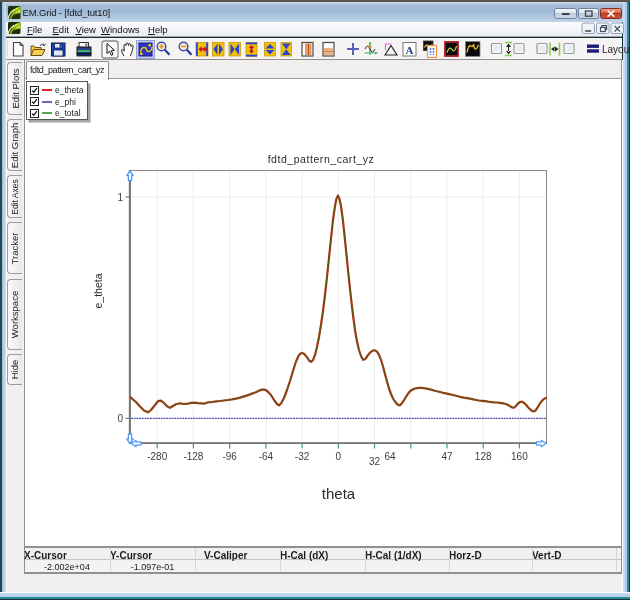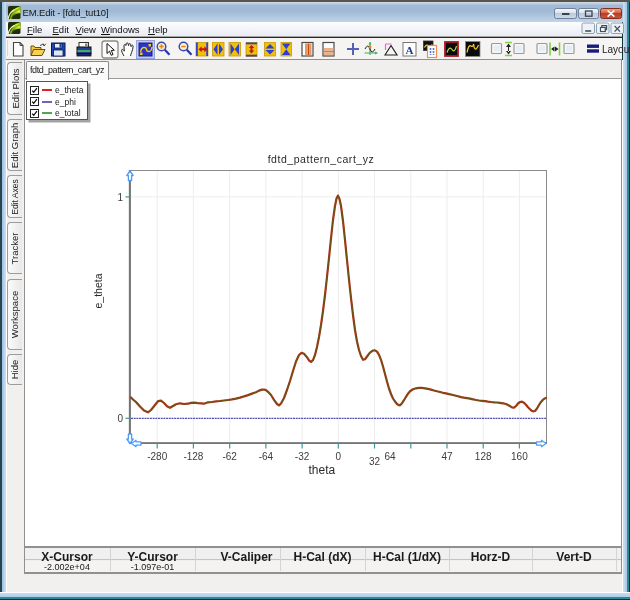--- a/index.html
+++ b/index.html
@@ -42,21 +42,21 @@
 
 #client { left:24px; top:59.7px; width:597.5px; height:514.3px; border-left:1px solid #909090; border-right:1px solid #909090; background:#f0efee; }
 #tabbarline { left:24px; top:77.5px; width:597.5px; height:1px; background:#9a9a9a; }
 #mditab { left:25.5px; top:60.5px; width:83px; height:19px; background:#fafafa; border:1px solid #8a8a8a; border-bottom:none; border-radius:2px 2px 0 0; z-index:5; font-size:9px; letter-spacing:-0.4px; color:#222; text-align:center; padding-top:3px; }
 #plotwhite { left:25px; top:78.5px; width:596px; height:467.5px; background:#ffffff; }
 #whitebottomline { left:24px; top:546px; width:597.5px; height:1.5px; background:#909090; }
 
 #tblhead { left:25px; top:547.5px; width:596px; height:12px; background:#f0f0f0; border-bottom:1px solid #c4c4c4; }
 #tblrow { left:25px; top:560.5px; width:596px; height:11px; background:#f4f3f2; }
 #tblbottom { left:24px; top:572px; width:597.5px; height:1.5px; background:#909090; }
-.th { position:absolute; top:549.5px; font-size:12px; font-weight:bold; color:#1a1a1a; text-align:center; }
+.th { position:absolute; top:549.5px; font-size:10px; font-weight:bold; color:#1a1a1a; text-align:left; }
 .td { position:absolute; top:562px; font-size:9px; color:#1a1a1a; text-align:center; }
 .csep { position:absolute; top:548px; width:1px; height:23px; background:#d4d4d4; }
 
 #legend { left:26px; top:81px; width:62px; height:38.5px; background:#fff; border:1px solid #555; box-shadow:2.5px 2.5px 0 rgba(90,90,90,0.55); z-index:6; }
 .lrow { position:absolute; left:3px; height:11px; display:flex; align-items:center; }
 .lcheck { width:9px; height:9px; border:1.2px solid #222; background:#fff; position:relative; }
 .lline { width:10px; height:2px; margin-left:3px; }
 .ltext { font-size:8.5px; color:#222; margin-left:3px; }
 svg { position:absolute; left:0; top:0; }
 .ticklabel { position:absolute; font-size:10px; color:#3d3d3d; text-align:center; }
@@ -67,21 +67,21 @@
   <div id="topdark" class="abs"></div>
   <div id="titlebar" class="abs"></div>
   <div id="lborder1" class="abs"></div>
   <div id="lborder2" class="abs"></div>
   <div id="rborder1" class="abs"></div>
   <div id="rborder2" class="abs"></div>
   <div id="rborder3" class="abs"></div>
   <div id="bborder1" class="abs"></div>
   <div id="bborder2" class="abs"></div>
   <div id="bborder3" class="abs"></div>
-  <div id="title" class="abs">EM.Edit - [fdtd_tut10]</div>
+  <div id="title" class="abs">EM.Grid - [fdtd_tut10]</div>
   <div id="btnmin" class="abs capbtn"></div>
   <div id="btnmax" class="abs capbtn"></div>
   <div id="btnclose" class="abs capbtn"></div>
   <div id="menubar" class="abs"></div>
   <span class="menuitem" style="left:27px"><u>F</u>ile</span>
   <span class="menuitem" style="left:52.5px"><u>E</u>dit</span>
   <span class="menuitem" style="left:75.5px"><u>V</u>iew</span>
   <span class="menuitem" style="left:101px"><u>W</u>indows</span>
   <span class="menuitem" style="left:148px"><u>H</u>elp</span>
   <div id="toolbar" class="abs"></div>
@@ -161,26 +161,26 @@
 
     <g stroke="#4f9dfa" stroke-width="1.3" fill="#ffffff" stroke-linejoin="round">
       <path d="M130,171 L133.2,175.5 131.6,175.5 131.6,180.5 128.4,180.5 128.4,175.5 126.8,175.5 Z"></path>
       <path d="M130,443.5 L133.2,439 131.6,439 131.6,434 128.4,434 128.4,439 126.8,439 Z"></path>
       <path d="M131.5,443.5 L136,440.3 136,441.9 141,441.9 141,445.1 136,445.1 136,446.7 Z"></path>
       <path d="M546,443.5 L541.5,440.3 541.5,441.9 536.5,441.9 536.5,445.1 541.5,445.1 541.5,446.7 Z"></path>
     </g>
   </svg>
   <div class="abs" style="left:221px; top:152.5px; width:200px; text-align:center; font-size:10.5px; letter-spacing:0.55px; color:#2a2a2a; z-index:3">fdtd_pattern_cart_yz</div>
   <div class="abs" style="left:68px; top:284.5px; width:60px; text-align:center; font-size:10.5px; color:#2a2a2a; transform:rotate(-90deg); z-index:3">e_theta</div>
-  <div class="abs" style="left:308.5px; top:463px; width:60px; font-size:12px; color:#2a2a2a; z-index:3">theta</div>
+  <div class="abs" style="left:308.5px; top:485px; width:60px; text-align:center; font-size:15px; color:#2a2a2a; z-index:3">theta</div>
   <div class="ticklabel" style="left:108px; top:191.5px; width:15px; text-align:right">1</div>
   <div class="ticklabel" style="left:108px; top:412.5px; width:15px; text-align:right">0</div>
   <div class="ticklabel" style="left:142.2px; top:451px; width:30px">-280</div>
   <div class="ticklabel" style="left:178.4px; top:451px; width:30px">-128</div>
-  <div class="ticklabel" style="left:214.7px; top:451px; width:30px">-62</div>
+  <div class="ticklabel" style="left:214.7px; top:451px; width:30px">-96</div>
   <div class="ticklabel" style="left:250.9px; top:451px; width:30px">-64</div>
   <div class="ticklabel" style="left:287.1px; top:451px; width:30px">-32</div>
   <div class="ticklabel" style="left:323.3px; top:451px; width:30px">0</div>
   <div class="ticklabel" style="left:359.5px; top:456px; width:30px">32</div>
   <div class="ticklabel" style="left:375px; top:451px; width:30px">64</div>
   <div class="ticklabel" style="left:432px; top:451px; width:30px">47</div>
   <div class="ticklabel" style="left:468.2px; top:451px; width:30px">128</div>
   <div class="ticklabel" style="left:504.4px; top:451px; width:30px">160</div>
 
   <div class="th" style="left:24px; width:86px">X-Cursor</div>

